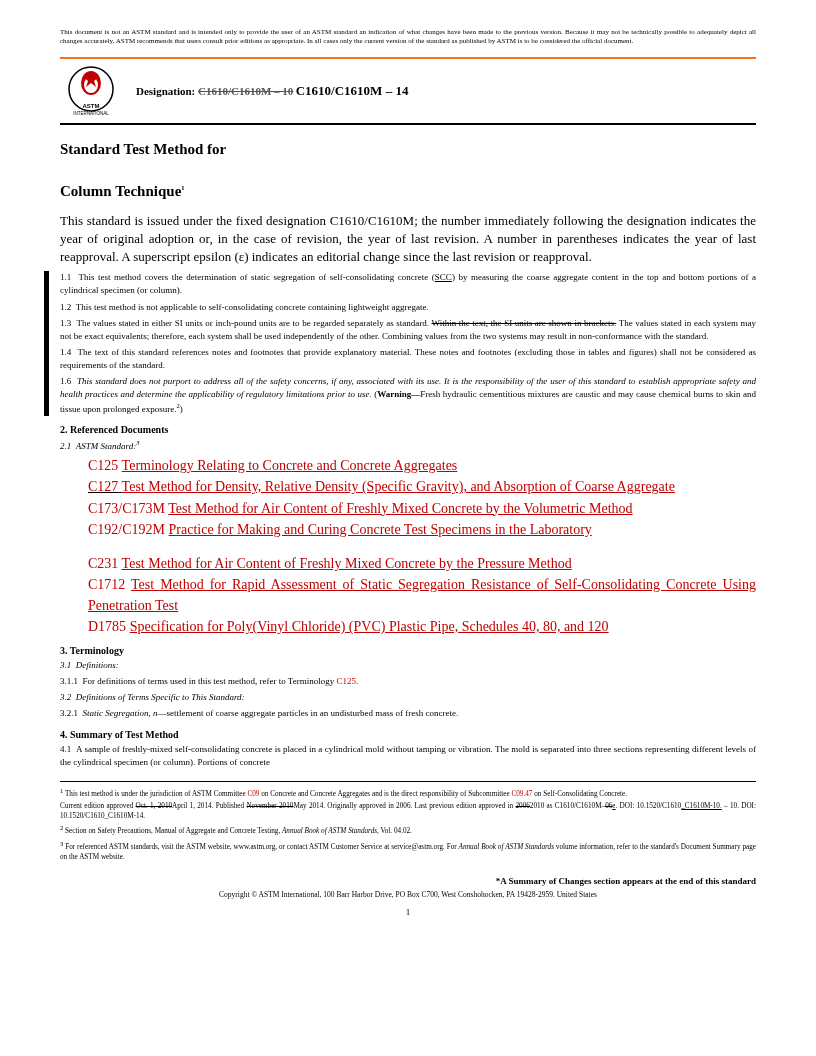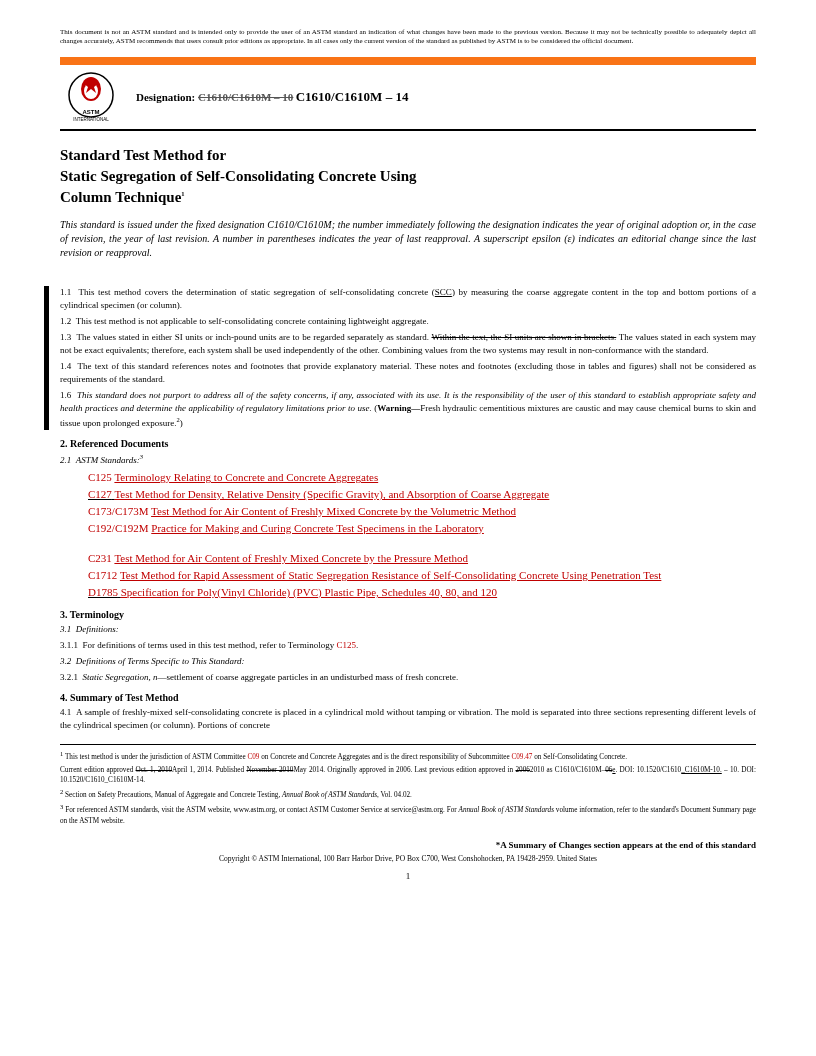--- a/index.html
+++ b/index.html
@@ -22,21 +22,21 @@
     .top-notice {
       font-size: 7px;
       line-height: 1.35;
       margin-bottom: 10px;
       text-align: justify;
     }
     .header-row {
       display: flex;
       align-items: center;
       margin-bottom: 14px;
-      border-top: 8px solid #f97316;
+      border-top: 2px solid #f97316;
       border-bottom: 2px solid #000;
       padding: 6px 0;
     }
     .astm-logo {
       width: 62px;
       height: 52px;
       margin-right: 14px;
       flex-shrink: 0;
     }
     .designation-old {
@@ -47,25 +47,24 @@
       margin-bottom: 10px;
       padding-left: 0;
     }
     .main-title {
       font-size: 15px;
       font-weight: bold;
       line-height: 1.4;
       margin-bottom: 8px;
     }
     .standard-note {
-      font-size: 10px;
+      font-size: 13px;
       text-align: justify;
       line-height: 1.4;
-      margin-bottom: 26px;
-      font-style: italic;
+      margin-bottom: 5px;
     }
     .section-heading {
       font-size: 10px;
       font-weight: bold;
       margin-top: 8px;
       margin-bottom: 3px;
     }
     .subsection {
       margin-left: 0;
       margin-bottom: 3px;
@@ -84,21 +83,21 @@
       color: #c00000;
       text-decoration: underline;
     }
     .underline {
       text-decoration: underline;
     }
     .strikethrough {
       text-decoration: line-through;
     }
     .body-text {
-      font-size: 11px;
+      font-size: 14px;
       line-height: 1.45;
       text-align: justify;
     }
     .indent {
       padding-left: 28px;
     }
     .footnote-area {
       border-top: 1px solid #000;
       margin-top: 12px;
       padding-top: 4px;
@@ -164,21 +163,21 @@
       <span style="font-size:11px; font-weight:bold;">Designation: </span>
       <span class="designation-old" style="font-size:11px; font-weight:bold;">C1610/C1610M – 10</span>
       <span style="font-size:11px; font-weight:bold;"> </span>
       <span style="font-size:13px; font-weight:bold;">C1610/C1610M – 14</span>
     </div>
   </div>
 
   <div class="title-section">
     <div class="main-title">
       <span>Standard Test Method for</span><br>
-      <span>Static Segregation of Self-Consolidating Concrete Using</span><br>
+      <br>
       <span>Column Technique</span><sup>1</sup>
     </div>
   </div>
 
   <div class="standard-note">
     <span>This standard is issued under the fixed designation C1610/C1610M; the number immediately following the designation indicates the year of original adoption or, in the case of revision, the year of last revision. A number in parentheses indicates the year of last reapproval. A superscript epsilon (ε) indicates an editorial change since the last revision or reapproval.</span>
   </div>
 
   <div class="section-block" style="position:relative; padding-left:0;">
     <div style="position:absolute; left:-16px; top:0; width:5px; height:100%; background:#000;"></div>
@@ -201,42 +200,42 @@
 
 
     <div class="subsection">
       1.6&nbsp;&nbsp;<span class="italic-block">This standard does not purport to address all of the safety concerns, if any, associated with its use. It is the responsibility of the user of this standard to establish appropriate safety and health practices and determine the applicability of regulatory limitations prior to use.</span> (<strong>Warning—</strong>Fresh hydraulic cementitious mixtures are caustic and may cause chemical burns to skin and tissue upon prolonged exposure.<sup>2</sup>)
     </div>
   </div>
 
   <div class="section-block" style="margin-top:6px;">
     <div class="section-heading">2. Referenced Documents</div>
     <div class="subsection" style="font-style:italic;">
-      2.1&nbsp;&nbsp;<span style="font-style:italic;">ASTM Standards:</span><sup>3</sup>
+      2.1&nbsp;&nbsp;<span style="font-style:italic;">ASTM Standard:</span><sup>3</sup>
     </div>
     <div class="indent">
       <div class="body-text" style="margin-bottom:1px;">
         <span class="link-red">C125</span> <span class="link-red-underline">Terminology Relating to Concrete and Concrete Aggregates</span>
       </div>
       <div class="body-text" style="margin-bottom:1px;text-decoration:underline;">
         <span class="link-red">C127</span> <span class="link-red-underline">Test Method for Density, Relative Density (Specific Gravity), and Absorption of Coarse Aggregate</span>
       </div>
       <div class="body-text" style="margin-bottom:1px;">
         <span class="link-red">C173/C173M</span> <span class="link-red-underline">Test Method for Air Content of Freshly Mixed Concrete by the Volumetric Method</span>
       </div>
       <div class="body-text" style="margin-bottom:14px;">
         <span class="link-red">C192/C192M</span> <span class="link-red-underline">Practice for Making and Curing Concrete Test Specimens in the Laboratory</span>
       </div>
       <div class="body-text" style="margin-bottom:1px;">
         <span class="link-red">C231</span> <span class="link-red-underline">Test Method for Air Content of Freshly Mixed Concrete by the Pressure Method</span>
       </div>
       <div class="body-text" style="margin-bottom:1px;">
         <span class="link-red">C1712</span> <span class="link-red-underline">Test Method for Rapid Assessment of Static Segregation Resistance of Self-Consolidating Concrete Using Penetration Test</span>
       </div>
-      <div class="body-text" style="margin-bottom:0;text-decoration:underline;">
+      <div class="body-text" style="margin-bottom:0;">
         <span class="link-red">D1785</span> <span class="link-red-underline">Specification for Poly(Vinyl Chloride) (PVC) Plastic Pipe, Schedules 40, 80, and 120</span>
       </div>
     </div>
   </div>
 
   <div class="section-block" style="margin-top:6px;">
     <div class="section-heading">3. Terminology</div>
     <div class="subsection" style="font-style:italic;">
       3.1&nbsp;&nbsp;<span style="font-style:italic;">Definitions:</span>
     </div>

